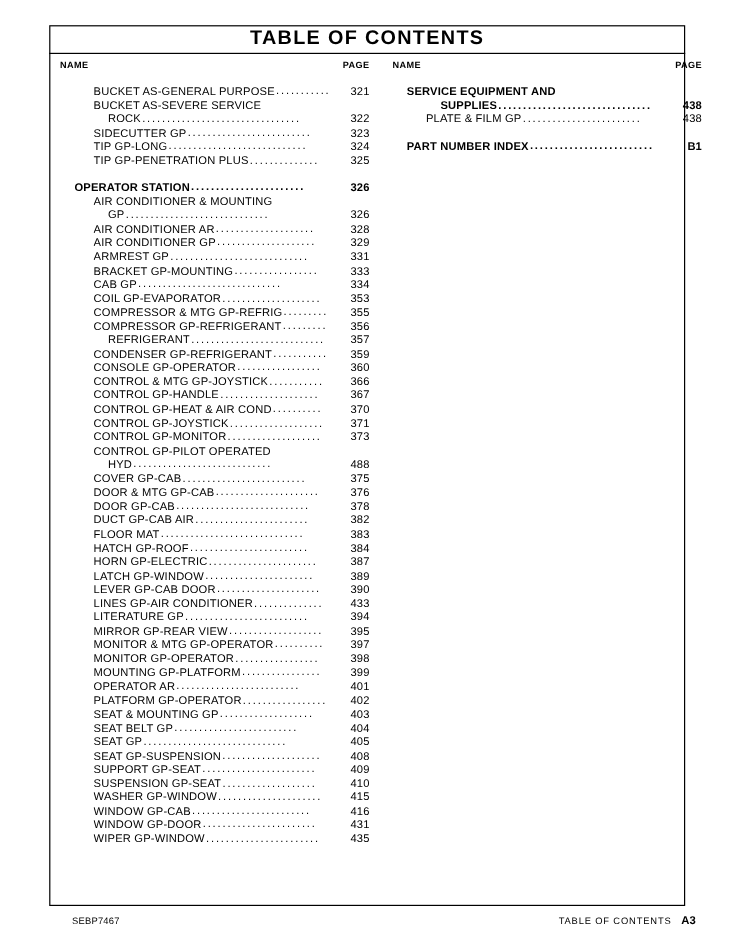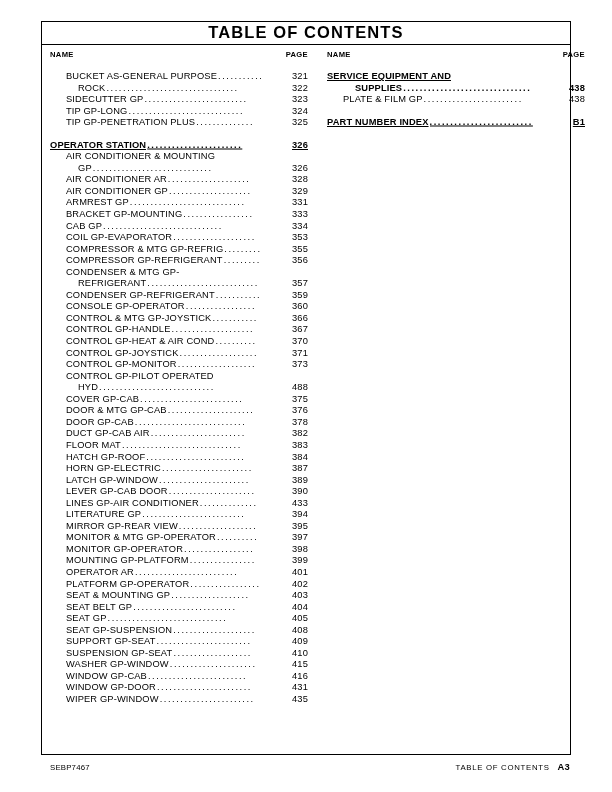--- a/index.html
+++ b/index.html
@@ -73,47 +73,48 @@
     align-items: baseline;
     font-size: 9.3px;
     line-height: 11.55px;
     letter-spacing: 0.15px;
     white-space: nowrap;
   }
   .entry .e-name {
     flex: 0 1 auto;
     overflow: hidden;
     text-overflow: clip;
+    margin-left: 12px;
   }
   .entry .leader {
     flex: 1 1 auto;
     overflow: hidden;
     white-space: nowrap;
     margin: 0 1px;
     font-size: 9.3px;
     letter-spacing: 1.55px;
     transform: translateY(-0.5px);
   }
   .entry .e-page {
     flex: 0 0 auto;
     text-align: right;
     min-width: 15px;
   }
 
   
-  .lvl-section { padding-left: 0px; font-weight: bold; text-decoration: underline; }
+  .lvl-section { padding-left: 0px; font-weight: bold; }
   .lvl-item    { padding-left: 16px; }
   .lvl-cont    { padding-left: 28px; justify-content: center; }
   .lvl-sec-cont{ padding-left: 28px; font-weight: bold; }
   .gap-md { height: 11px; }
 
   
   #footer {
     position: absolute;
-    left: 50px;
+    left: 60px;
     top: 761px;
     width: 520px;
     display: flex;
     justify-content: space-between;
     align-items: baseline;
     font-size: 7.8px;
     letter-spacing: 0.3px;
   }
   #footer .foot-left {
     font-size: 7.8px;
@@ -147,20 +148,23 @@
   <div class="col-head">
     <span>NAME</span>
     <span>PAGE</span>
   </div>
   <div id="left-entries">
       <div class="entry lvl-item">
         <span class="e-name">BUCKET AS-GENERAL PURPOSE</span>
         <span class="leader">...........</span>
         <span class="e-page">321</span>
       </div>
+      <div class="entry lvl-item">
+        <span class="e-name">BUCKET AS-SEVERE SERVICE</span>
+      </div>
       <div class="entry lvl-cont">
         <span class="e-name">ROCK</span>
         <span class="leader">................................</span>
         <span class="e-page">322</span>
       </div>
       <div class="entry lvl-item">
         <span class="e-name">SIDECUTTER GP</span>
         <span class="leader">.........................</span>
         <span class="e-page">323</span>
       </div>
@@ -220,23 +224,20 @@
       </div>
       <div class="entry lvl-item">
         <span class="e-name">COMPRESSOR &amp; MTG GP-REFRIG</span>
         <span class="leader">.........</span>
         <span class="e-page">355</span>
       </div>
       <div class="entry lvl-item">
         <span class="e-name">COMPRESSOR GP-REFRIGERANT</span>
         <span class="leader">.........</span>
         <span class="e-page">356</span>
-      </div>
-      <div class="entry lvl-item">
-        <span class="e-name">CONDENSER &amp; MTG GP-</span>
       </div>
       <div class="entry lvl-cont">
         <span class="e-name">REFRIGERANT</span>
         <span class="leader">...........................</span>
         <span class="e-page">357</span>
       </div>
       <div class="entry lvl-item">
         <span class="e-name">CONDENSER GP-REFRIGERANT</span>
         <span class="leader">...........</span>
         <span class="e-page">359</span>

